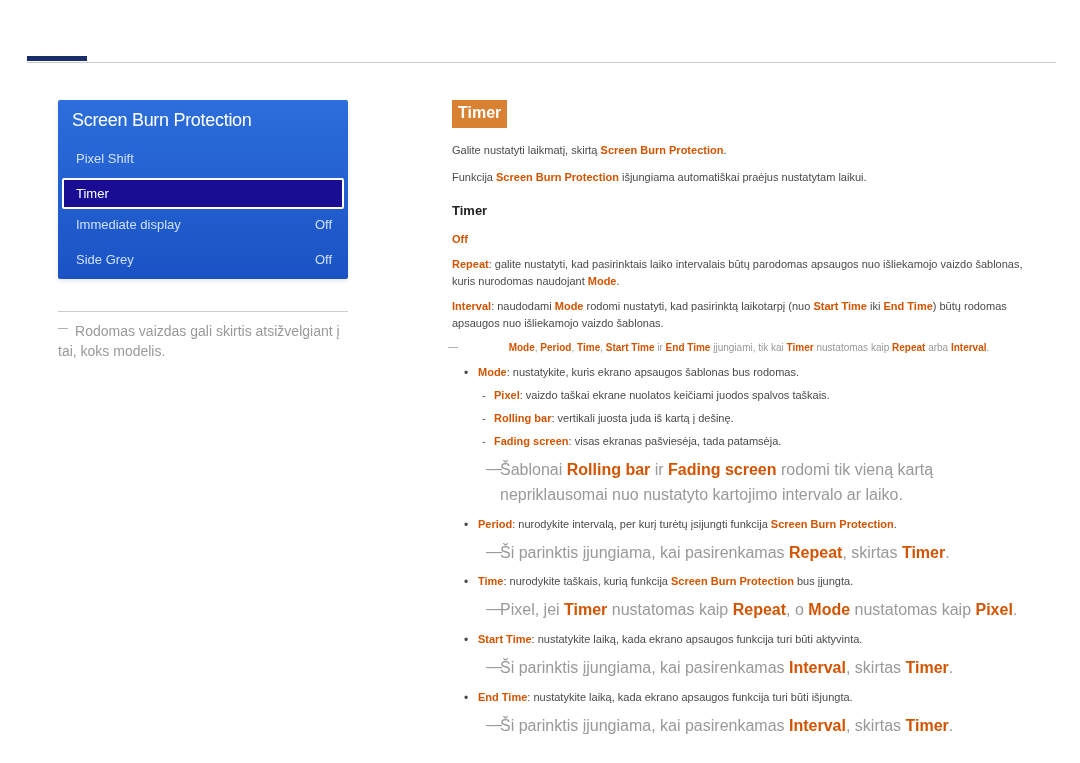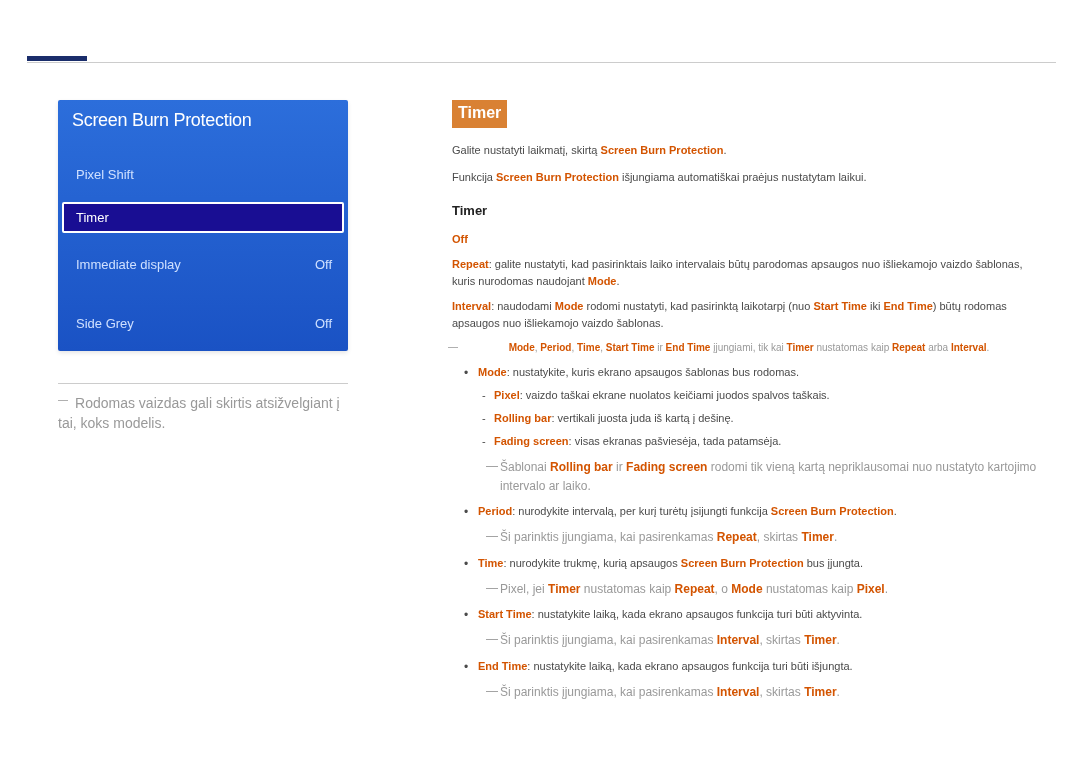--- a/index.html
+++ b/index.html
@@ -44,24 +44,23 @@
   .panel-title {
     padding: 10px 14px 12px 14px;
     font-size: 18px;
     font-weight: 300;
     color: #fff;
     letter-spacing: -0.3px;
   }
   .panel-row {
     display: flex;
     justify-content: space-between;
-    padding: 8px 16px 20px 18px;
+    padding: 8px 16px 12px 18px;
     font-size: 13px;
     color: #cfe0ff;
-    margin-top: 16px;
   }
   .panel-row.selected {
     margin: 0 4px;
     background: #190e93;
     border: 2px solid #fff;
     border-radius: 2px;
     padding: 6px 12px;
     color: #fff;
   }
   .left-divider {
@@ -160,21 +159,21 @@
     position: absolute;
     left: -12px;
     top: 0;
     color: #4a4a4a;
   }
   .inline-note {
     position: relative;
     padding-left: 22px;
     margin: 6px 0 8px 26px;
     color: #999;
-    font-size: 12px;
+    font-size: 16px;
   }
   .inline-note::before {
     content: "―";
     position: absolute;
     left: 8px;
     top: -1px;
     color: #999;
   }
   .kw { color: #d35400; font-weight: bold; }
 </style>
@@ -254,21 +253,21 @@
     <li>
       <span class="kw">Period</span><span>: nurodykite intervalą, per kurį turėtų įsijungti funkcija </span><span class="kw">Screen Burn Protection</span><span>.</span>
     </li>
   </ul>
   <div class="inline-note">
     <span>Ši parinktis įjungiama, kai pasirenkamas </span><span class="strong-accent">Repeat</span><span>, skirtas </span><span class="strong-accent">Timer</span><span>.</span>
   </div>
 
   <ul class="bullets">
     <li>
-      <span class="kw">Time</span><span>: nurodykite trukmę, kurią apsaugos </span><span class="kw">Screen Burn Protection</span><span> bus įjungta.</span>
+      <span class="kw">Time</span><span>: nurodykite taškais, kurią funkcija </span><span class="kw">Screen Burn Protection</span><span> bus įjungta.</span>
     </li>
   </ul>
   <div class="inline-note">
     <span>Pixel, jei </span><span class="strong-accent">Timer</span><span> nustatomas kaip </span><span class="strong-accent">Repeat</span><span>, o </span><span class="strong-accent">Mode</span><span> nustatomas kaip </span><span class="strong-accent">Pixel</span><span>.</span>
   </div>
 
   <ul class="bullets">
     <li>
       <span class="kw">Start Time</span><span>: nustatykite laiką, kada ekrano apsaugos funkcija turi būti aktyvinta.</span>
     </li>

